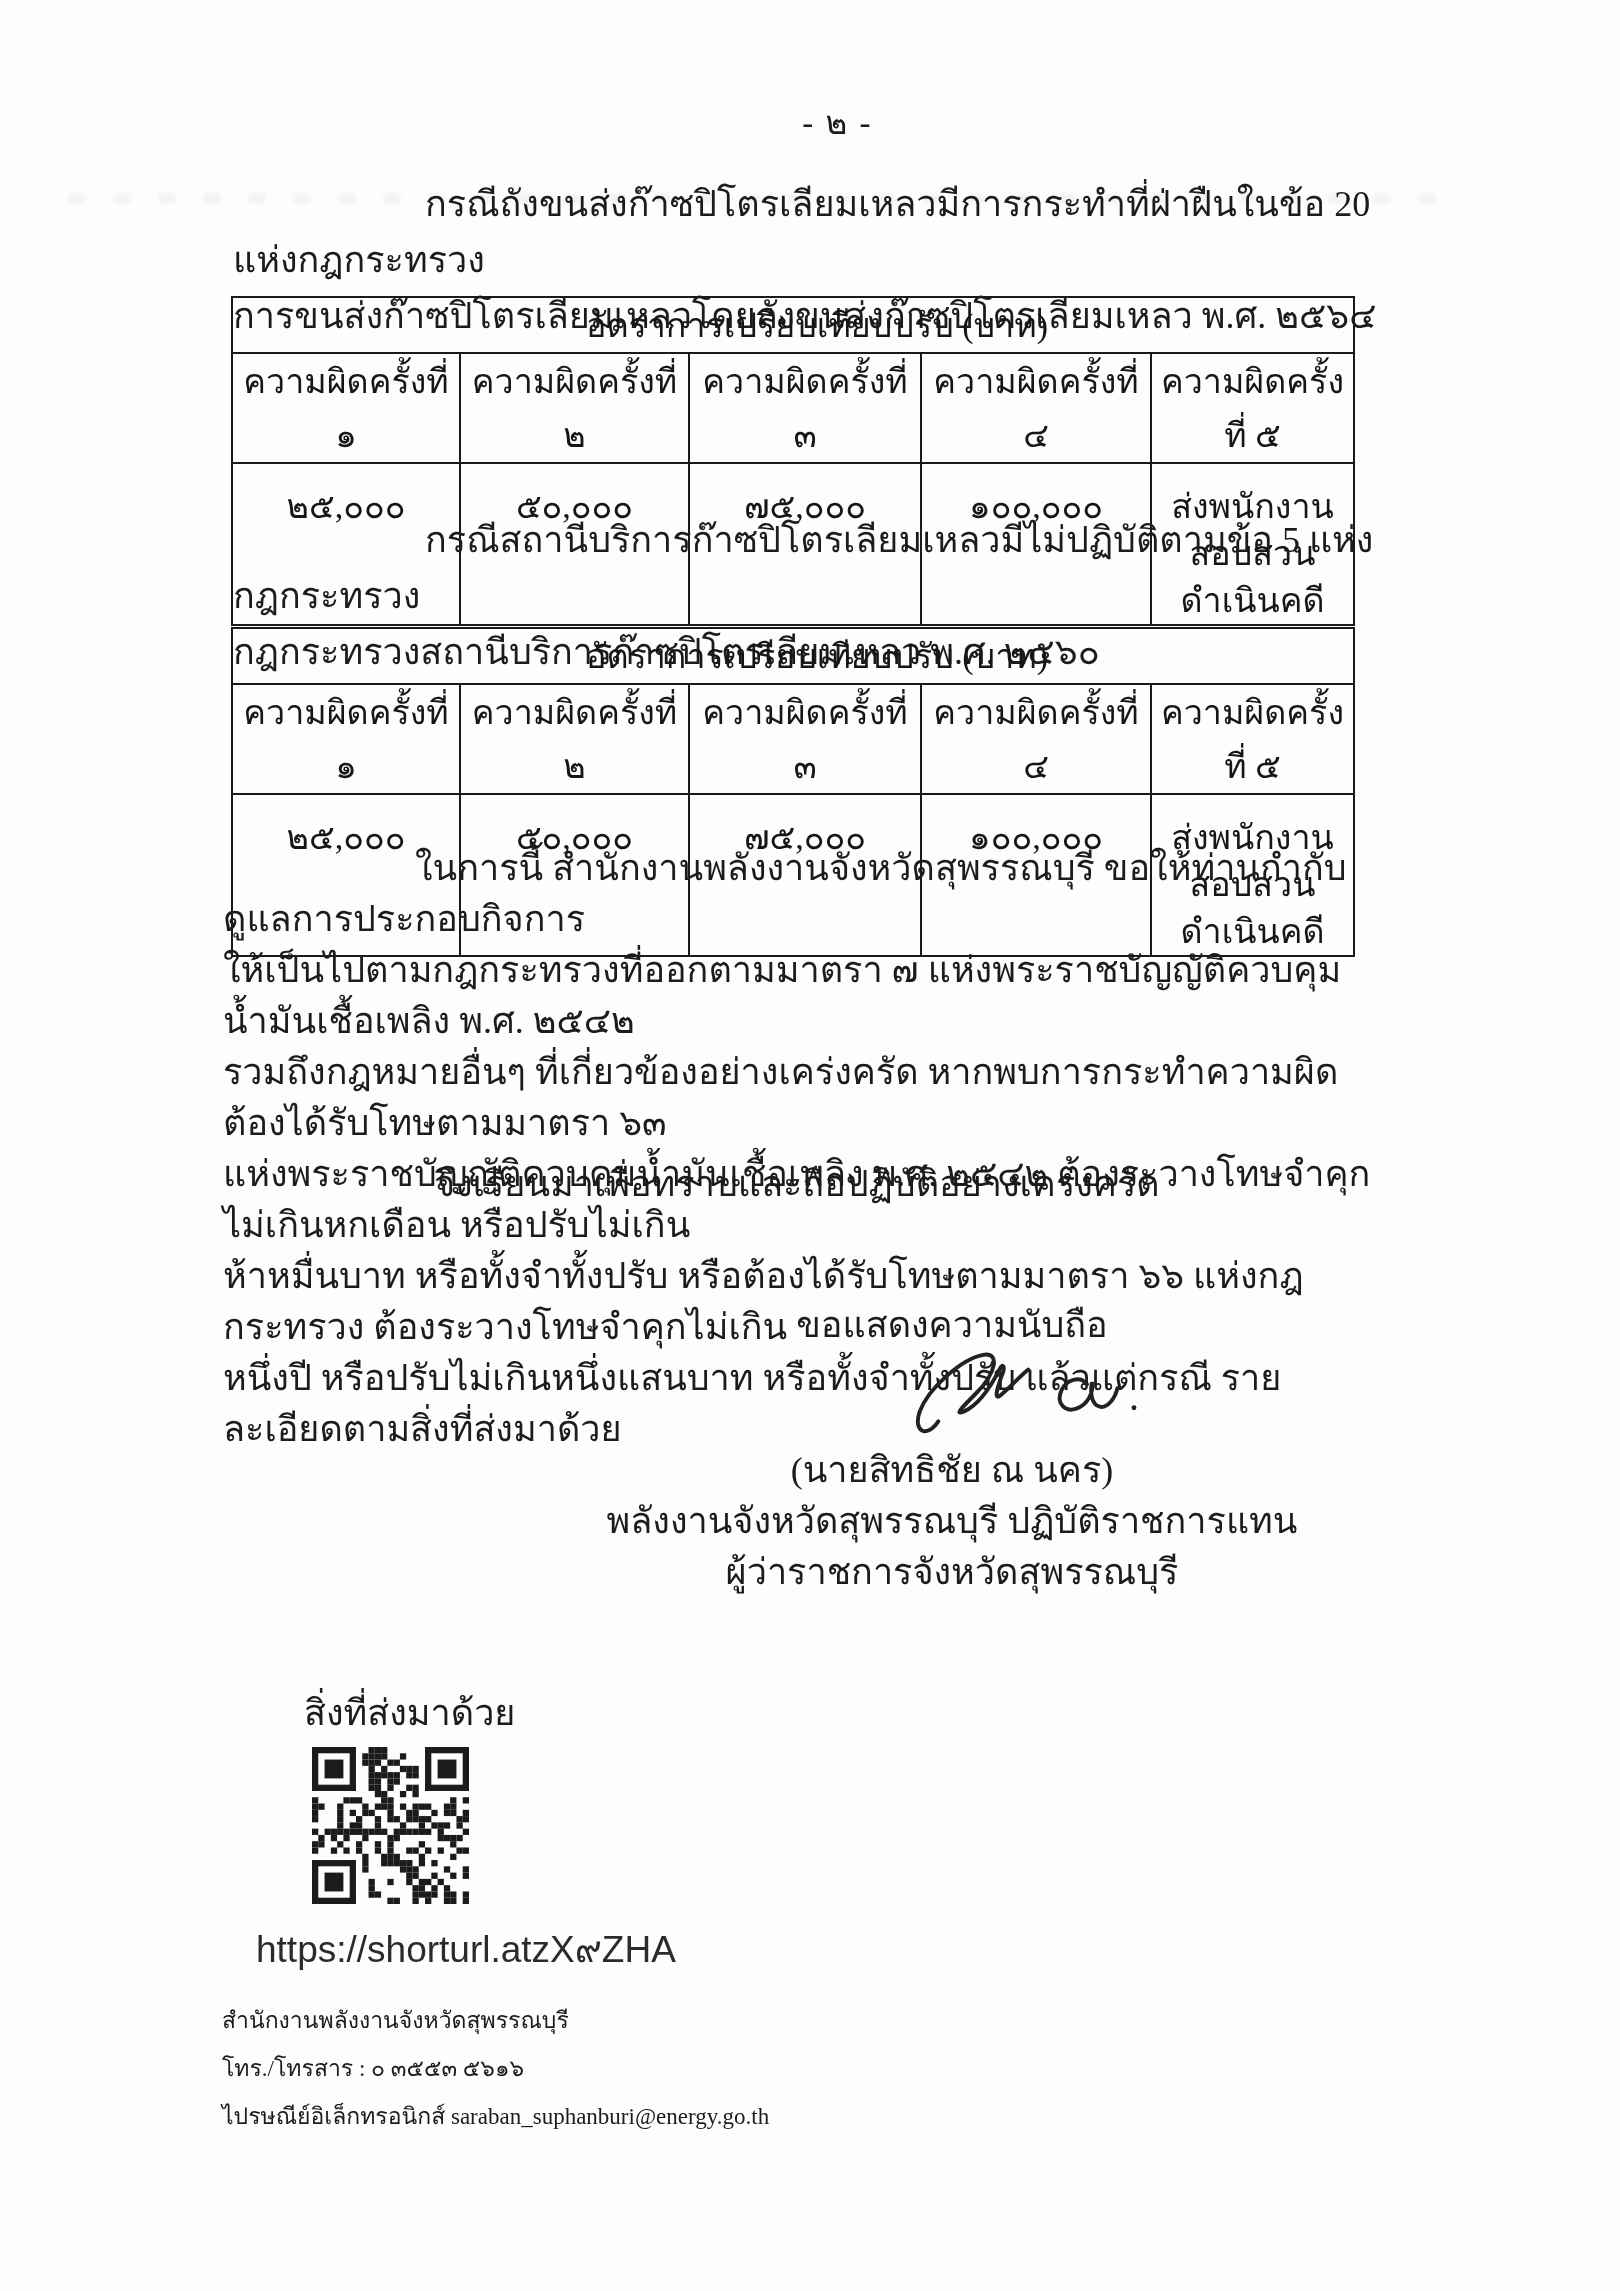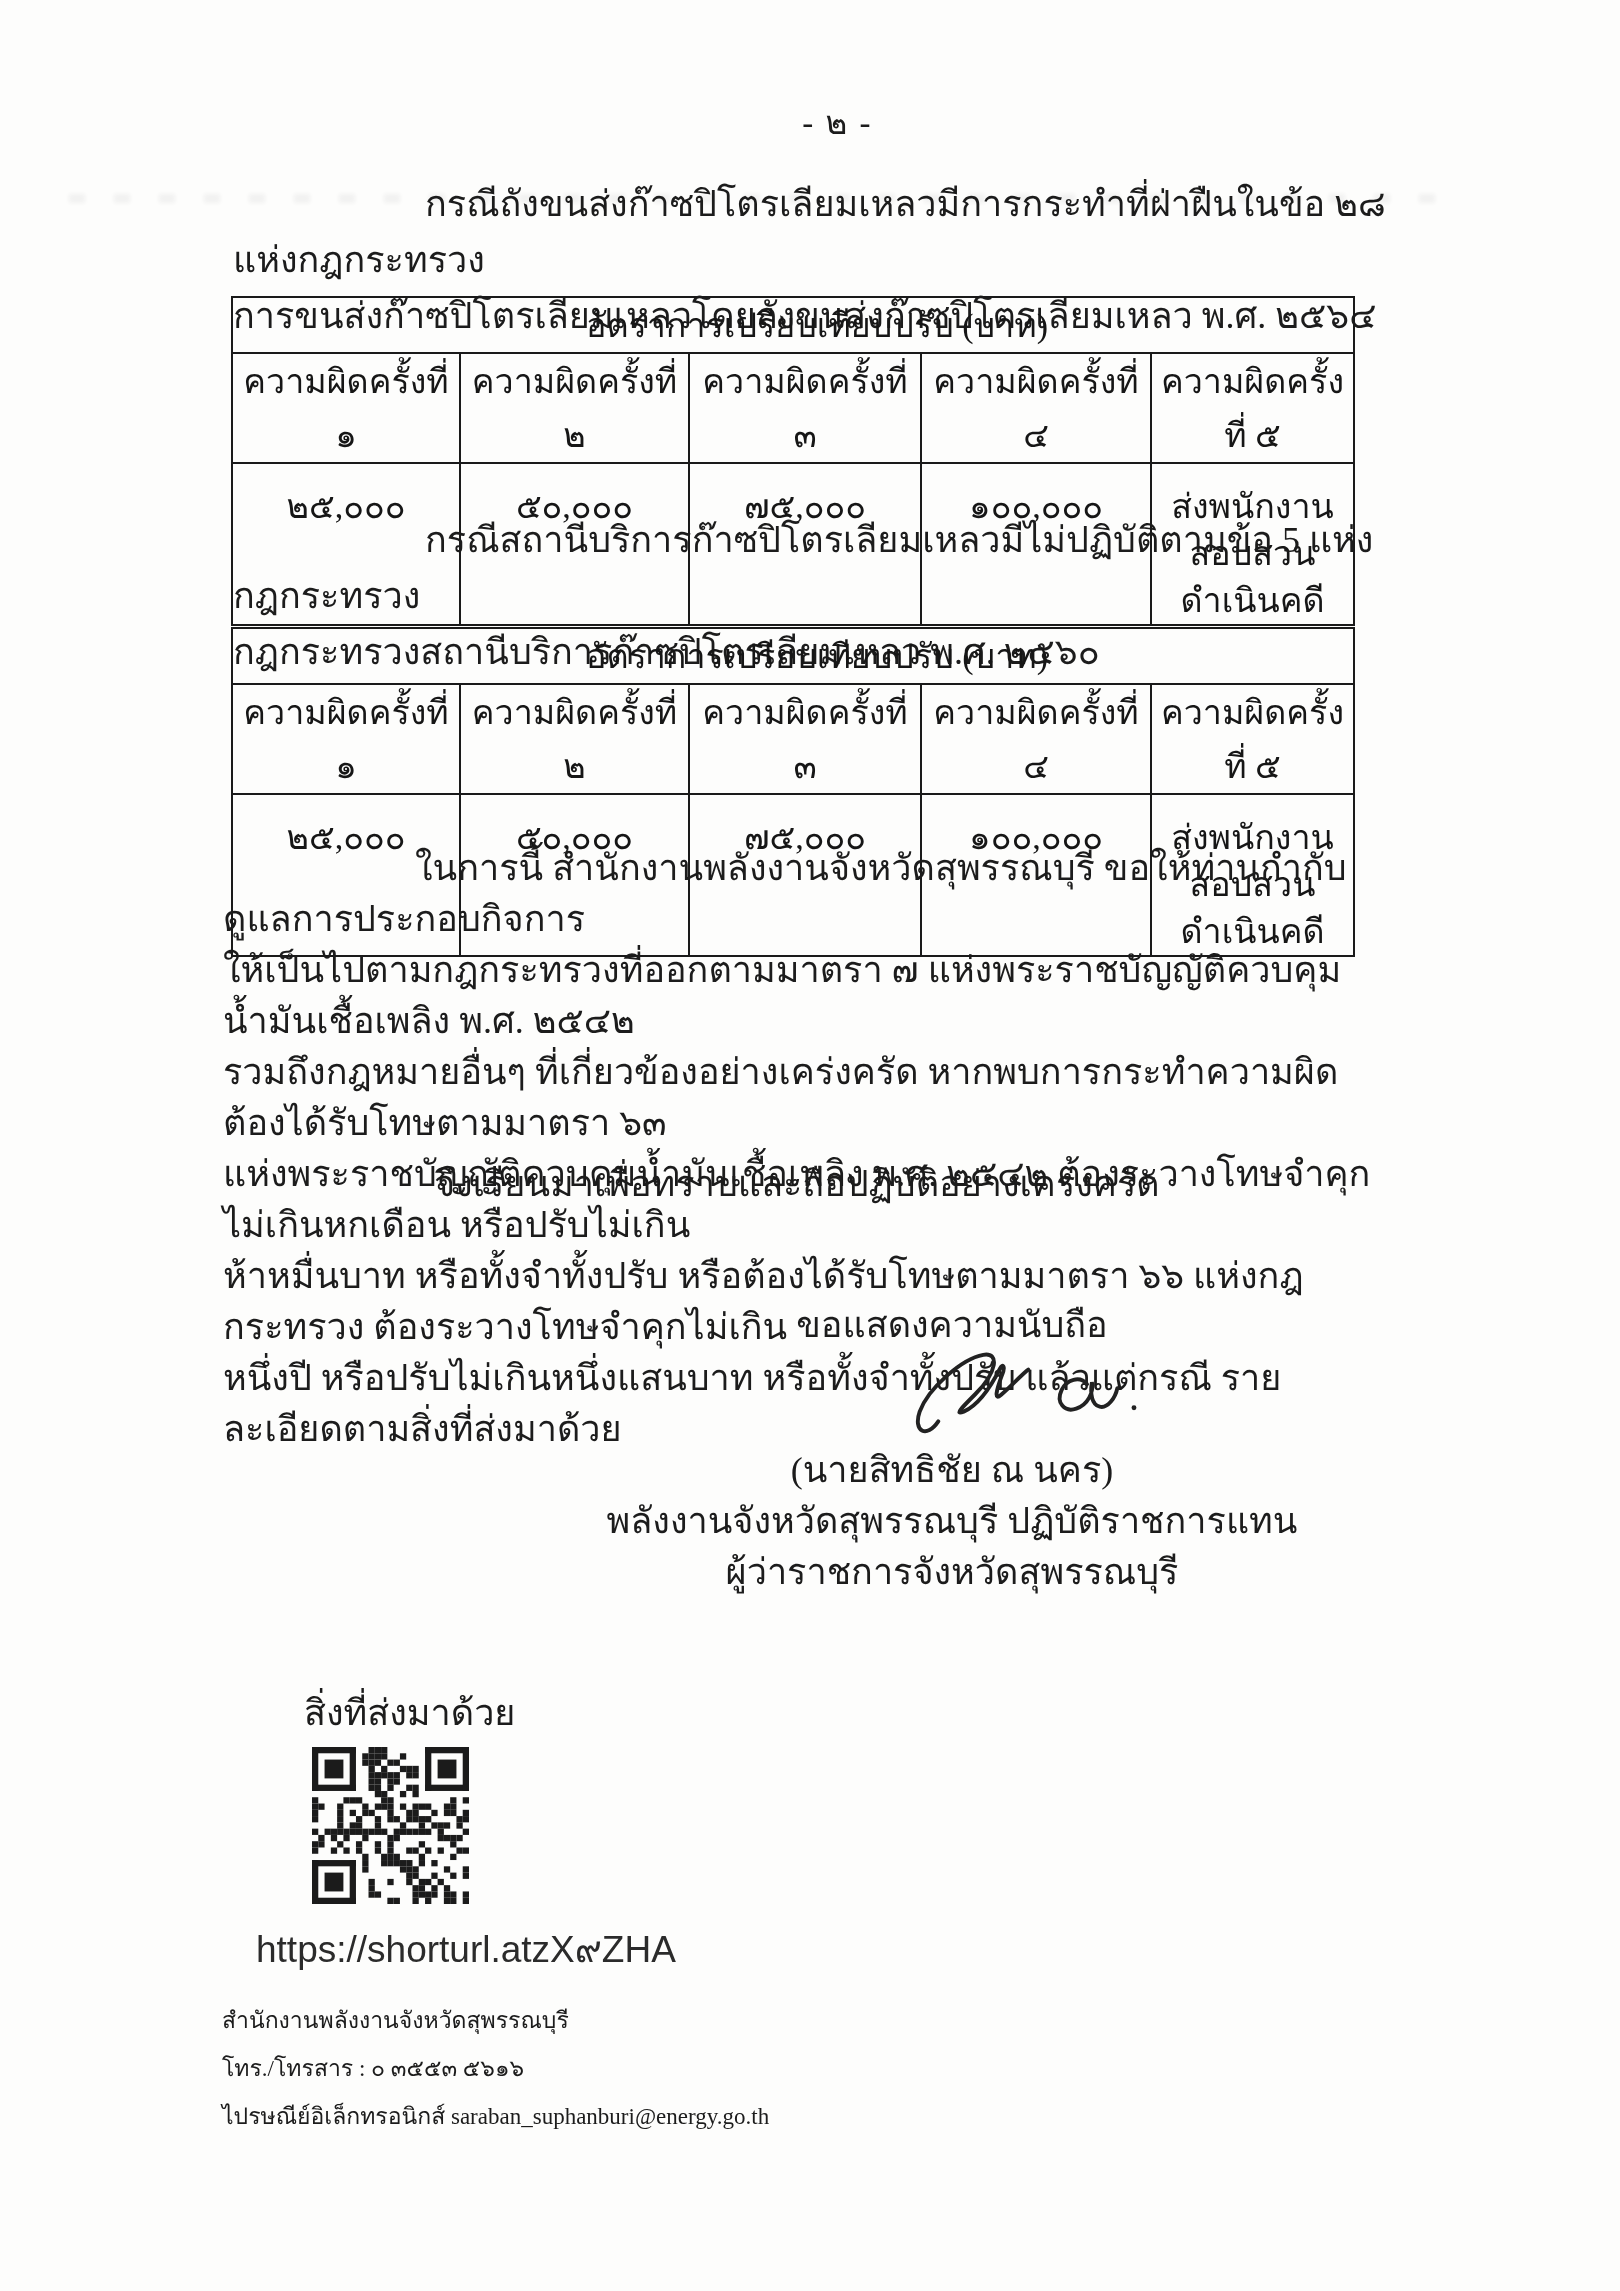--- a/index.html
+++ b/index.html
@@ -52,21 +52,21 @@
 </head>
 <body>
 
 <div class="page">
 
   <div class="scan-artifact"></div>
 
   <div class="page-number">- ๒ -</div>
 
   <div class="para p1">
-    <span class="line indent">กรณีถังขนส่งก๊าซปิโตรเลียมเหลวมีการกระทำที่ฝ่าฝืนในข้อ ๒๘ แห่งกฎกระทรวง</span>
+    <span class="line indent">กรณีถังขนส่งก๊าซปิโตรเลียมเหลวมีการกระทำที่ฝ่าฝืนในข้อ 20 แห่งกฎกระทรวง</span>
     <span class="line">การขนส่งก๊าซปิโตรเลียมเหลวโดยถังขนส่งก๊าซปิโตรเลียมเหลว พ.ศ. ๒๕๖๔</span>
   </div>
 
   <table class="doc-table t1">
     <colgroup>
       <col style="width:228px">
         <col style="width:229px">
         <col style="width:232px">
         <col style="width:230px">
         <col style="width:203px">

